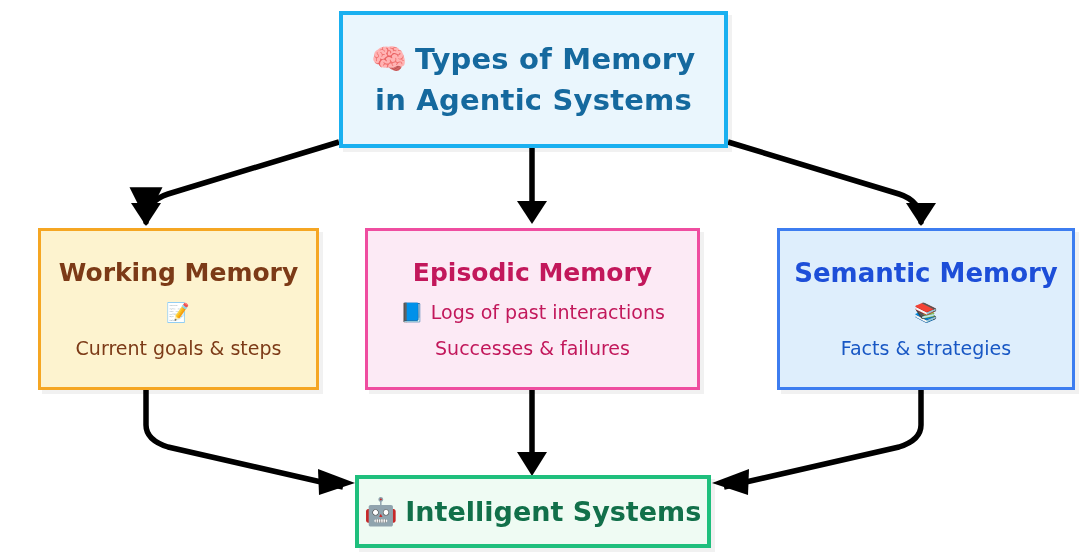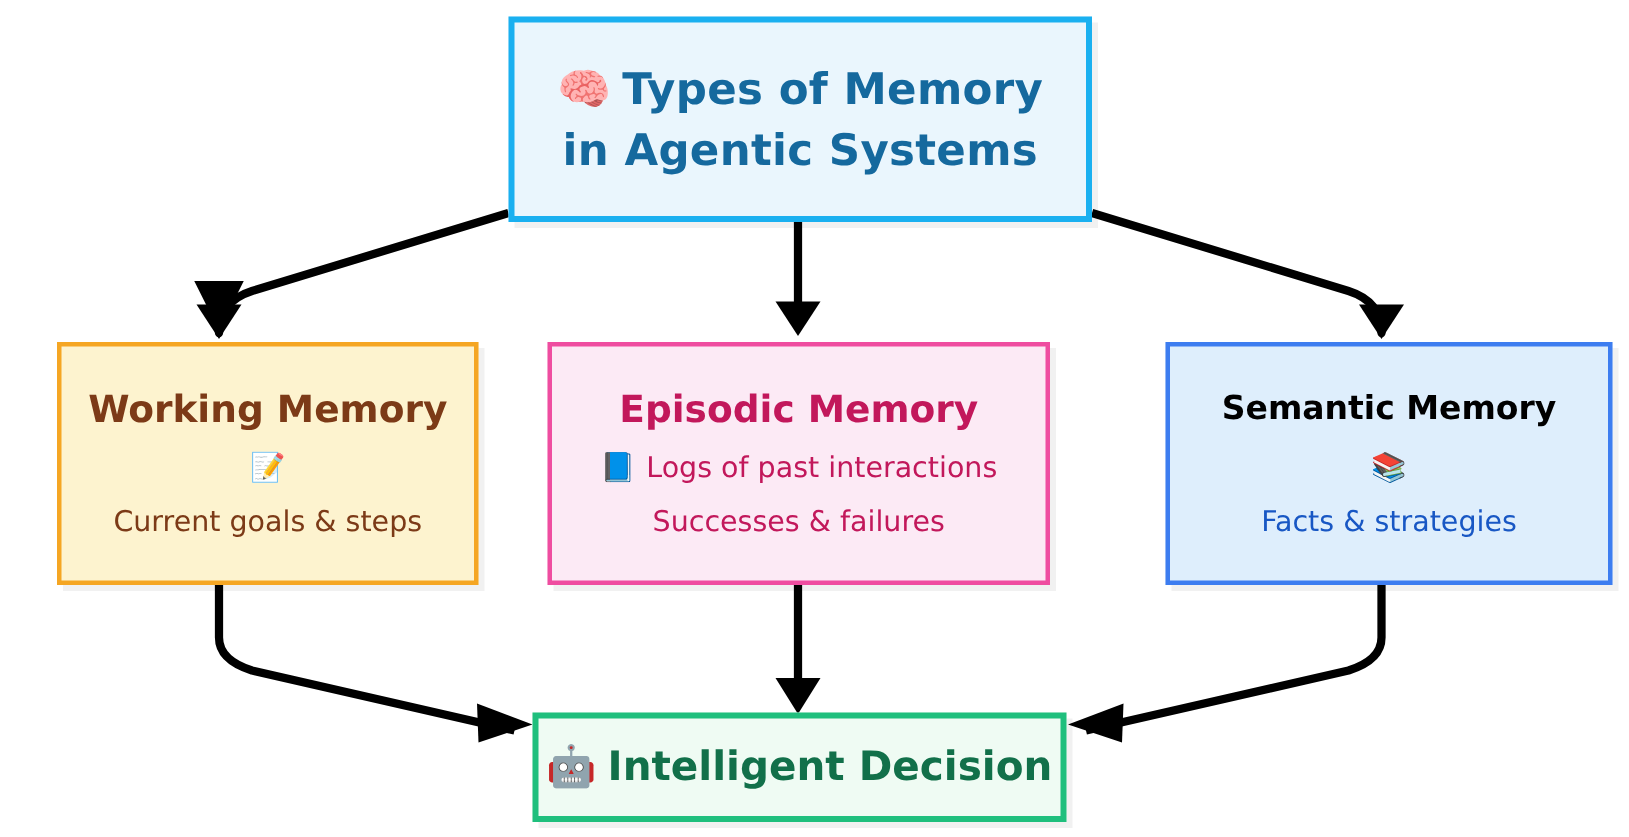--- a/index.html
+++ b/index.html
@@ -105,22 +105,22 @@
   
   #node-semantic {
     left: 777px;
     top: 228px;
     width: 298px;
     height: 162px;
     background: #deeefc;
     border: 3px solid #3d7df0;
   }
   #node-semantic .title-line {
-    color: #000000;
-    font-size: 22px;
+    color: #1d4ed8;
+    font-size: 26px;
     line-height: 36px;
   }
   #node-semantic .sub-line {
     color: #1857c4;
     font-size: 19px;
     line-height: 30px;
   }
 
   
   #node-decision {
@@ -231,17 +231,17 @@
     <div class="sub-line row">
       <span class="emoji">📚</span>
     </div>
     <div class="gap-sm"></div>
     <div class="sub-line">Facts &amp; strategies</div>
   </div>
 
   <div class="node" id="node-decision">
     <div class="title-line row">
       <span class="emoji">🤖</span>
-      <span>Intelligent Decision</span>
+      <span>Intelligent Systems</span>
     </div>
   </div>
 
 </div>
 
 </body></html>

